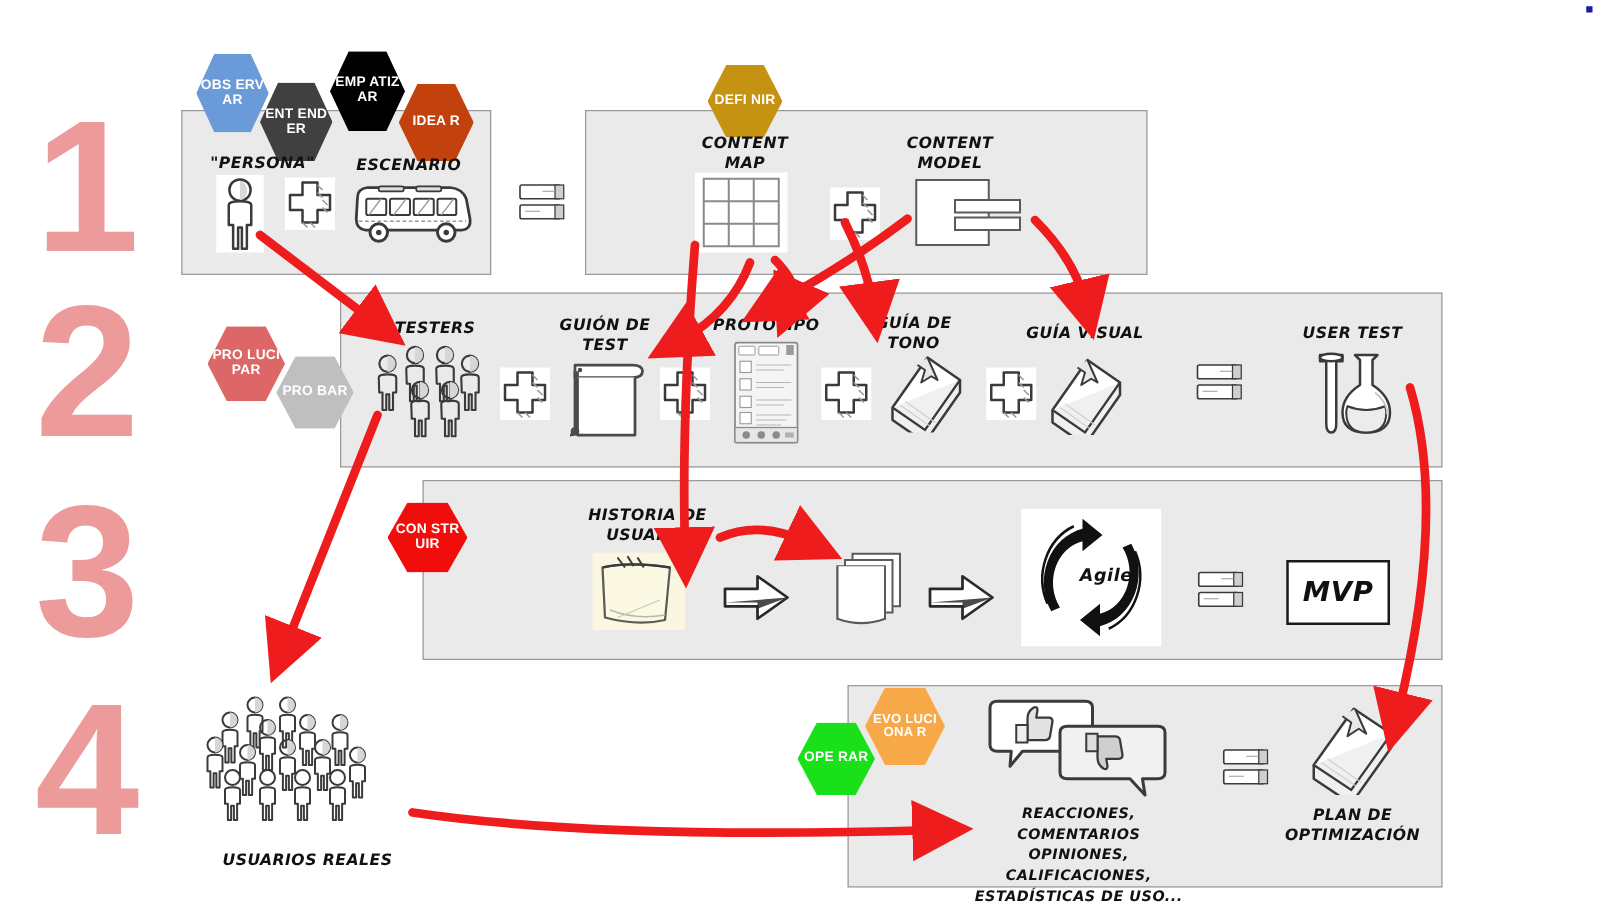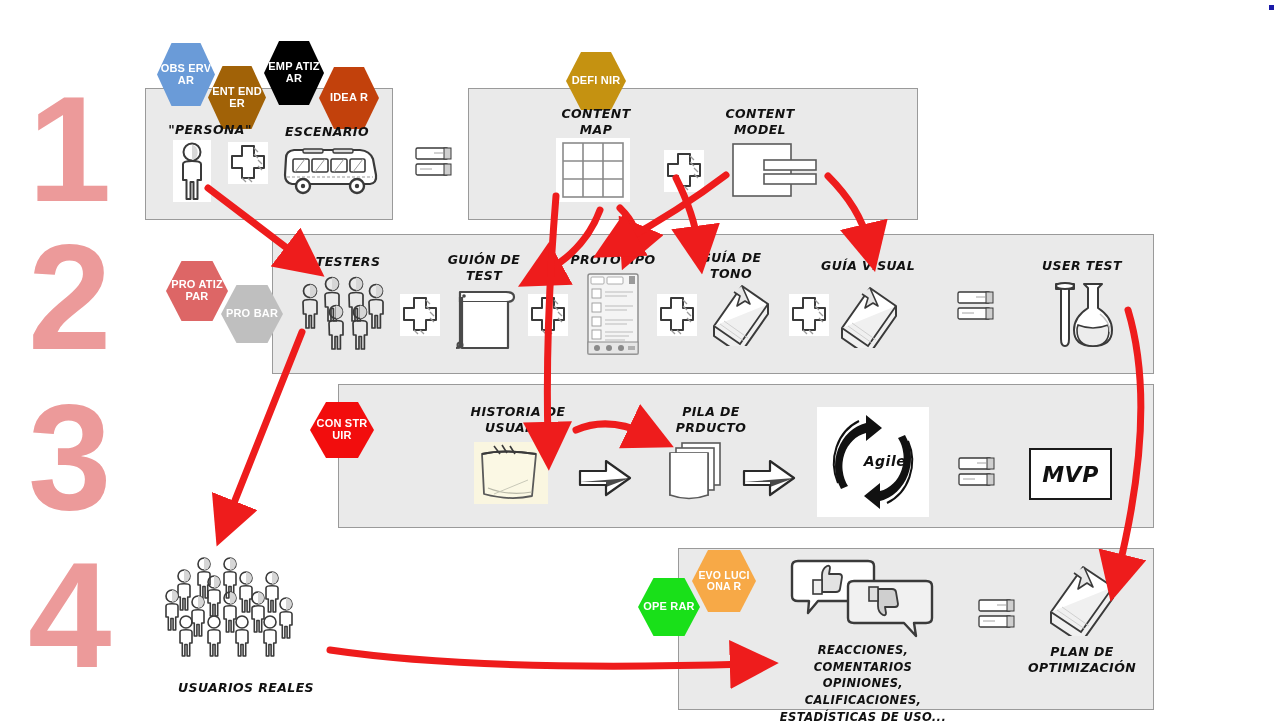--- a/index.html
+++ b/index.html
@@ -110,42 +110,42 @@
   <div class="panel" style="left:468px;top:88px;width:450px;height:132px;"></div>
   <div class="panel" style="left:272px;top:234px;width:882px;height:140px;"></div>
   <div class="panel" style="left:338px;top:384px;width:816px;height:144px;"></div>
   <div class="panel" style="left:678px;top:548px;width:476px;height:162px;"></div>
 
   <div class="hex" style="left:157px;top:43px;width:58px;height:63px;background:#6a9bd8;">
     <span>OBS
 ERV
 AR</span>
     </div>
-  <div class="hex" style="left:208px;top:66px;width:58px;height:63px;background:#a16207;">
+  <div class="hex" style="left:208px;top:66px;width:58px;height:63px;background:#404040;">
     <span>ENT
 END
 ER</span>
     </div>
   <div class="hex" style="left:264px;top:41px;width:60px;height:64px;background:#000000;">
     <span>EMP
 ATIZ
 AR</span>
     </div>
   <div class="hex" style="left:319px;top:67px;width:60px;height:62px;background:#c2410c;">
     <span>IDEA
 R</span>
     </div>
   <div class="hex" style="left:566px;top:52px;width:60px;height:58px;background:#c59211;">
     <span>DEFI
 NIR</span>
     </div>
 
   <div class="hex" style="left:166px;top:261px;width:62px;height:60px;background:#dd6666;">
     <span>PRO
-ATIZ
+LUCI
 PAR</span>
     </div>
   <div class="hex" style="left:221px;top:285px;width:62px;height:58px;background:#bfbfbf;">
     <span>PRO
 BAR</span>
     </div>
 
   <div class="hex" style="left:310px;top:402px;width:64px;height:56px;background:#f20d0d;">
     <span>CON
 STR
@@ -397,22 +397,20 @@
     </svg>
   </div>
 
   <div class="icon nobg" style="left:578px;top:458px;width:56px;height:42px;">
     <svg viewBox="0 0 56 42">
       <path d="M2 13 l26 0 l0 -10 l24 17 l-24 17 l0 -10 l-26 0 Z" fill="#fff" stroke="#2a2a2a" stroke-width="2.2" stroke-linejoin="round"></path>
       <path d="M2 24 l26 0 l0 5 l24 -9" fill="#2a2a2a" opacity=".85"></path>
     </svg>
   </div>
 
-  <div class="lbl" style="left:650px;top:404px;width:122px;">Pila de
-Prducto</div>
   <div class="icon nobg" style="left:660px;top:440px;width:72px;height:62px;">
     <svg viewBox="0 0 72 62">
       <g fill="#fff" stroke="#5a5a5a" stroke-width="1.6">
         <rect x="22" y="3" width="38" height="42"></rect>
         <rect x="16" y="8" width="38" height="42"></rect>
         <rect x="10" y="13" width="38" height="42"></rect>
       </g>
       <path d="M10 13 l0 42 q19 7 38 0 l0 -42" fill="#fff" stroke="#5a5a5a" stroke-width="1.6"></path>
     </svg>
   </div>

